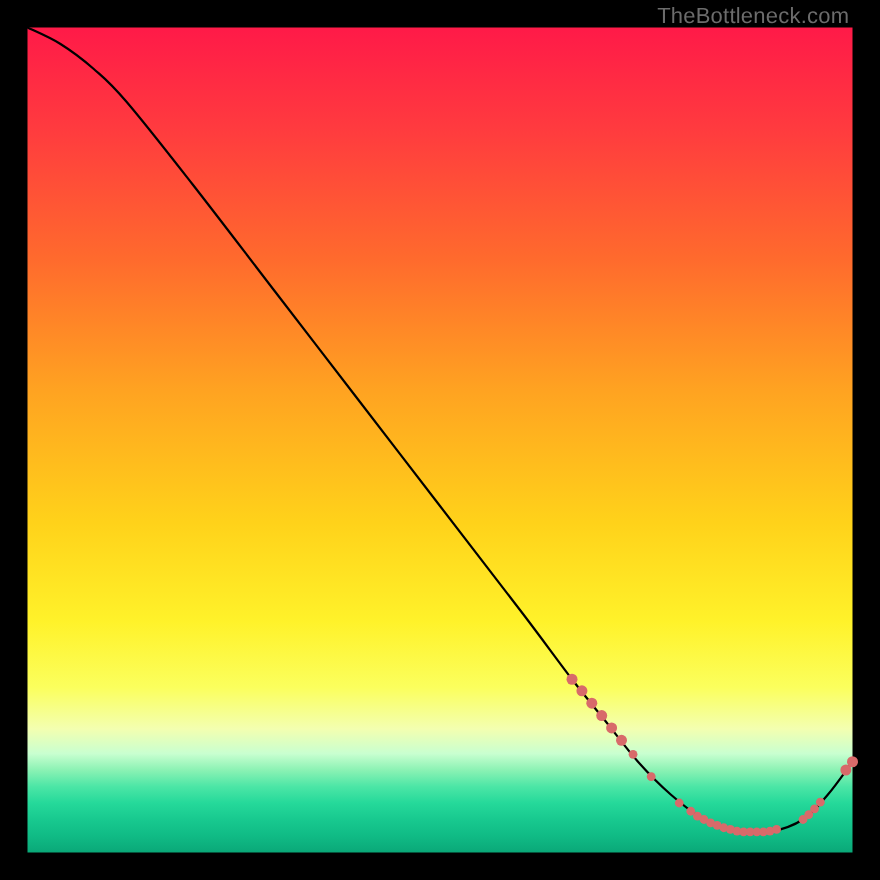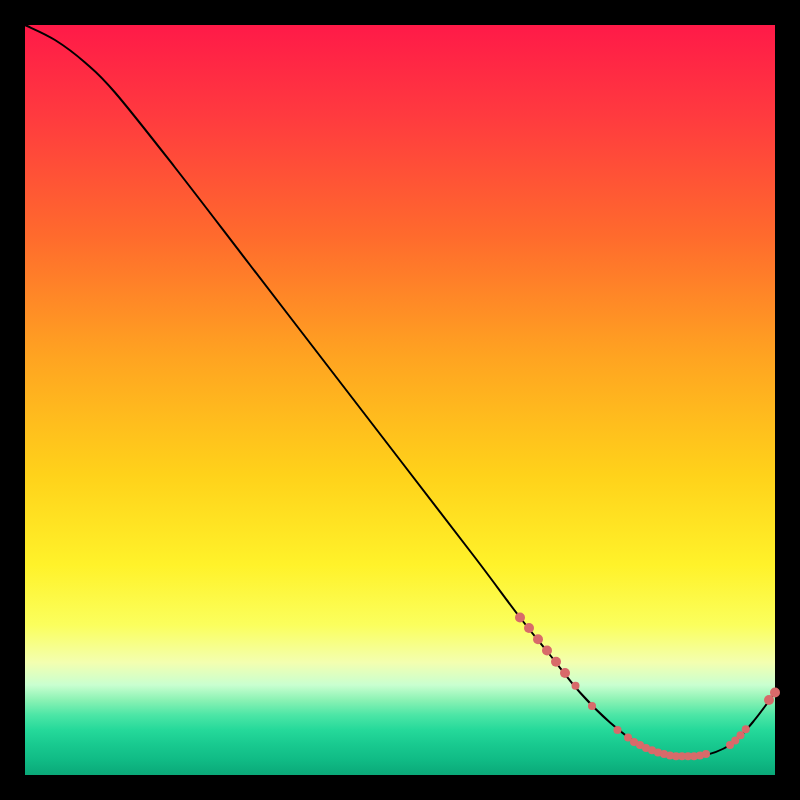--- a/index.html
+++ b/index.html
@@ -68,20 +68,21 @@
   }
   .marker {
     fill: #d86a6a;
     stroke: none;
   }
 </style>
 </head>
 <body>
 
 <div class="stage">
+  <div class="watermark">TheBottleneck.com</div>
   <div class="plot-area">
     <svg class="curve" viewBox="0 0 750 750">
       <path class="curve-path" d="M 0 0 C 5.3999999999999995 2.6999999999999997, 19.200000000000003 8.25, 30 15 C 40.8 21.75, 49.2 28.05, 60 37.5 C 70.8 46.95, 73.8 48.6, 90 67.5 C 106.2 86.4, 125.7 111.45000000000002, 150 142.5 C 174.3 173.54999999999998, 198 204.89999999999995, 225 239.99999999999994 C 252 275.0999999999999, 273 302.3999999999999, 300 337.49999999999994 C 327 372.59999999999997, 348 399.9, 375 435 C 402 470.1, 428.4 504.15, 450 532.5 C 471.6 560.85, 481.5 574.95, 495 592.5 C 508.5 610.05, 514.2 616.5, 525 630 C 535.8 643.5, 544.2 655.35, 555 667.5 C 565.8 679.65, 574.2 688.05, 585 697.5 C 595.8 706.95, 604.2 713.925, 615 720 C 625.8 726.075, 634.2 729.225, 645 731.25 C 655.8 733.275, 664.2 733.275, 675 731.25 C 685.8 729.225, 695.55 726.075, 705 720 C 714.45 713.925, 719.4 706.95, 727.5 697.5 C 735.6 688.05, 745.95 672.9, 750 667.5" stroke="#000000"></path>
       <g>
           <circle cx="495" cy="592.5" r="5" class="marker" fill="#d86a6a"></circle>
           <circle cx="504.00000000000006" cy="603" r="5" class="marker" fill="#d86a6a"></circle>
           <circle cx="513" cy="614.25" r="5" class="marker" fill="#d86a6a"></circle>
           <circle cx="522" cy="625.5" r="5" class="marker" fill="#d86a6a"></circle>
           <circle cx="531" cy="636.75" r="5" class="marker" fill="#d86a6a"></circle>
           <circle cx="540" cy="648" r="5" class="marker" fill="#d86a6a"></circle>

